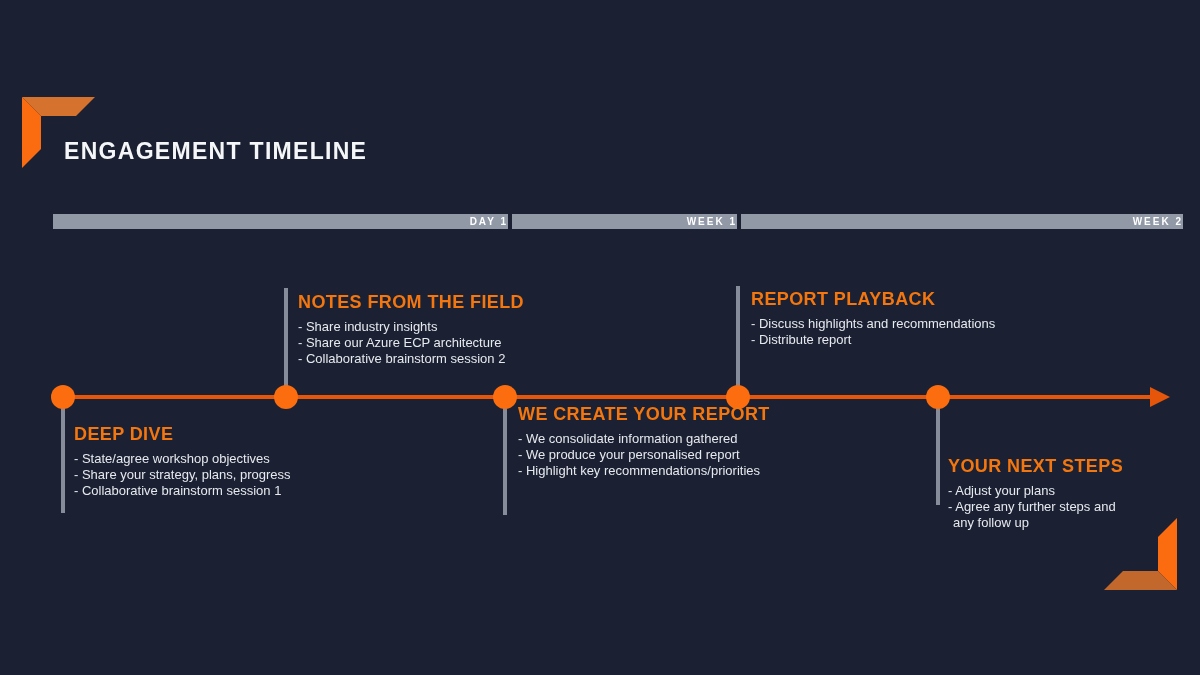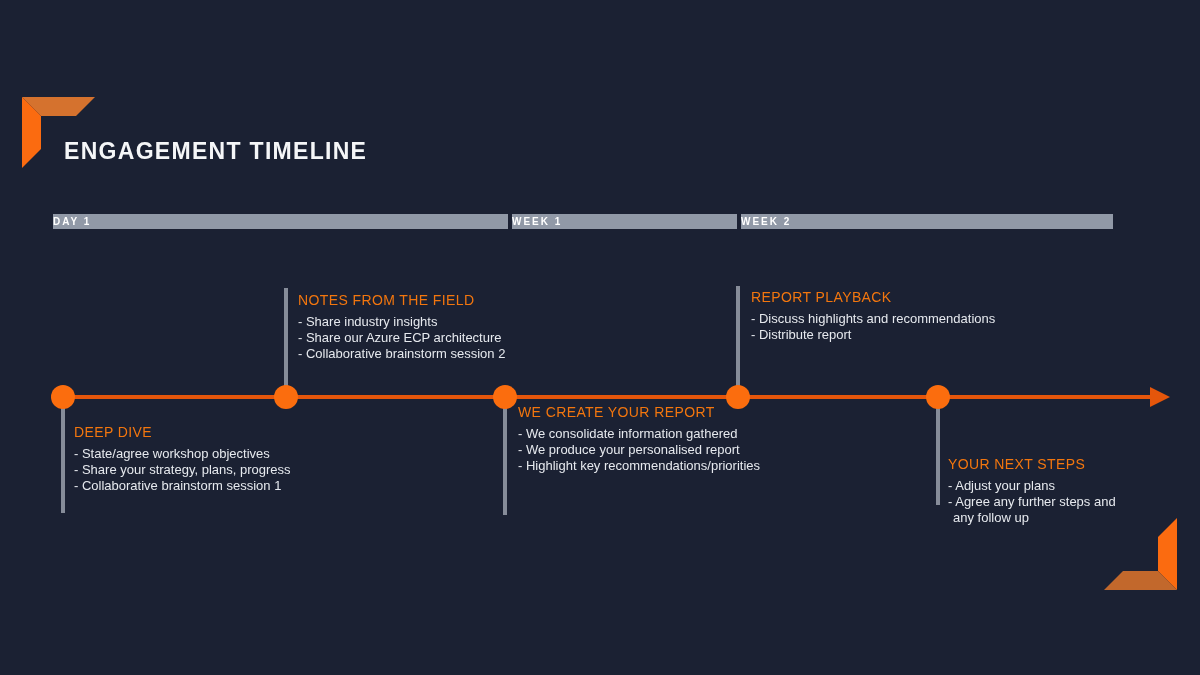--- a/index.html
+++ b/index.html
@@ -13,29 +13,29 @@
   .corner-br{left:1104px;top:518px;}
   .title{
     position:absolute;left:59px;top:133px;margin:5px;
     font-size:23px;font-weight:600;letter-spacing:1.3px;
     color:var(--title-text,#F5F6F8);
     text-align:right;
   }
   .phase-bar{
     position:absolute;top:214px;height:15px;
     background:var(--phase-bar,#9199A7);
-    display:flex;align-items:center;justify-content:flex-start;
+    display:flex;align-items:center;justify-content:flex-end;
   }
   .phase-bar span{
     font-size:10px;font-weight:700;letter-spacing:2px;
     color:var(--phase-bar-text,#FFFFFF);
   }
   .bar-1{left:53px;width:455px;}
   .bar-2{left:512px;width:225px;}
-  .bar-3{left:741px;width:372px;}
+  .bar-3{left:741px;width:442px;}
   .connector{
     position:absolute;width:4px;
     background:var(--connector-gray,#868C99);
   }
   .conn-above-2{left:284px;top:288px;height:109px;}
   .conn-above-4{left:736px;top:286px;height:111px;}
   .conn-below-1{left:61px;top:397px;height:116px;}
   .conn-below-3{left:503px;top:397px;height:118px;}
   .conn-below-5{left:936px;top:397px;height:108px;}
   .timeline-line{
@@ -53,21 +53,21 @@
     background:var(--accent-orange,#FB6D0E);
   }
   .dot-1{left:51px;} .dot-2{left:274px;} .dot-3{left:493px;} .dot-4{left:726px;} .dot-5{left:926px;}
   .milestone{position:absolute;}
   .m-deep-dive{left:74px;top:424px;width:290px;}
   .m-notes{left:298px;top:292px;width:300px;}
   .m-create{left:518px;top:404px;width:310px;}
   .m-playback{left:751px;top:289px;width:310px;}
   .m-next{left:948px;top:424px;width:240px;margin-top:32px;}
   .m-title{
-    font-size:14px;font-weight:400;letter-spacing:0.4px;
+    font-size:18px;font-weight:700;letter-spacing:0.4px;
     color:var(--heading-orange,#F3760E);margin:0 0 6px 0;
   }
   .m-line{
     font-size:13px;line-height:16px;
     color:var(--body-text,#E6E9EE);
   }
   .m-line.cont{padding-left:5px;}
 </style>
 </head>
 <body>

